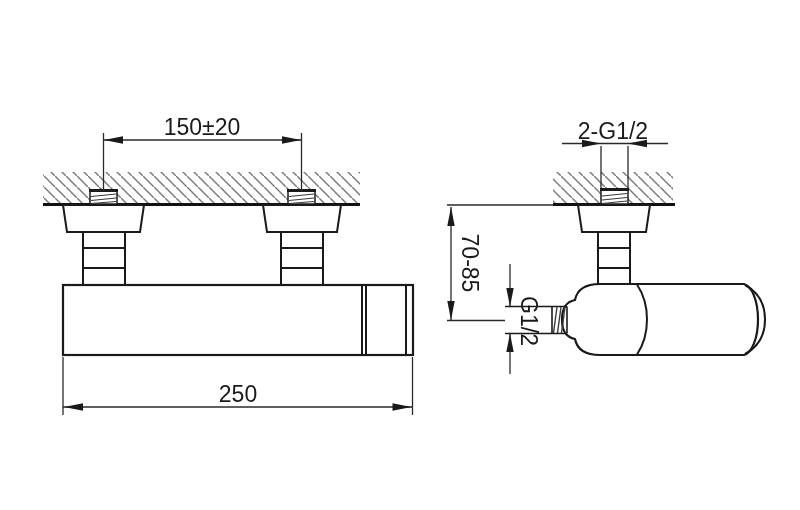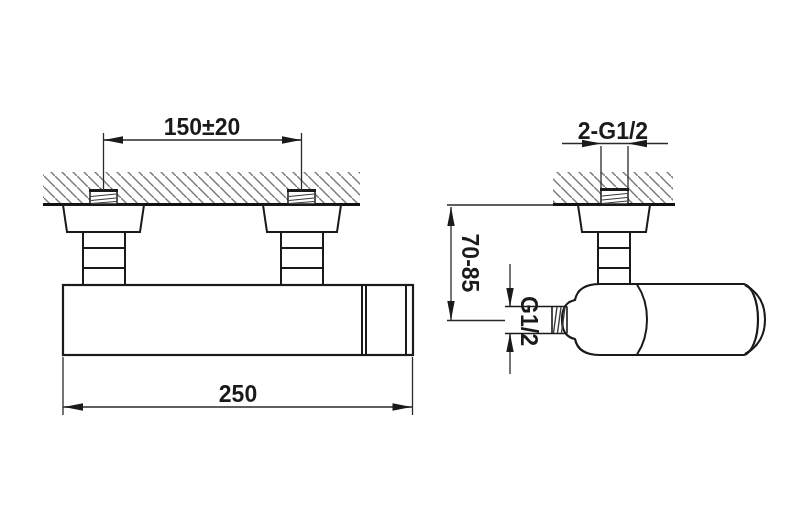--- a/index.html
+++ b/index.html
@@ -1,18 +1,18 @@
 <!DOCTYPE html>
 <html><head>
 <meta charset="utf-8">
 <style>
   html, body { margin: 0; padding: 0; background: #ffffff; }
   .canvas-wrap {
     width: 800px; height: 510px; background: #ffffff;
-    position: relative; overflow: hidden; font-weight: bold;
+    position: relative; overflow: hidden;
   }
   svg text {
     font-family: "Liberation Sans", sans-serif;
     font-size: 23px;
     fill: #1a1a1a;
   }
 </style>
 </head>
 <body>
 

